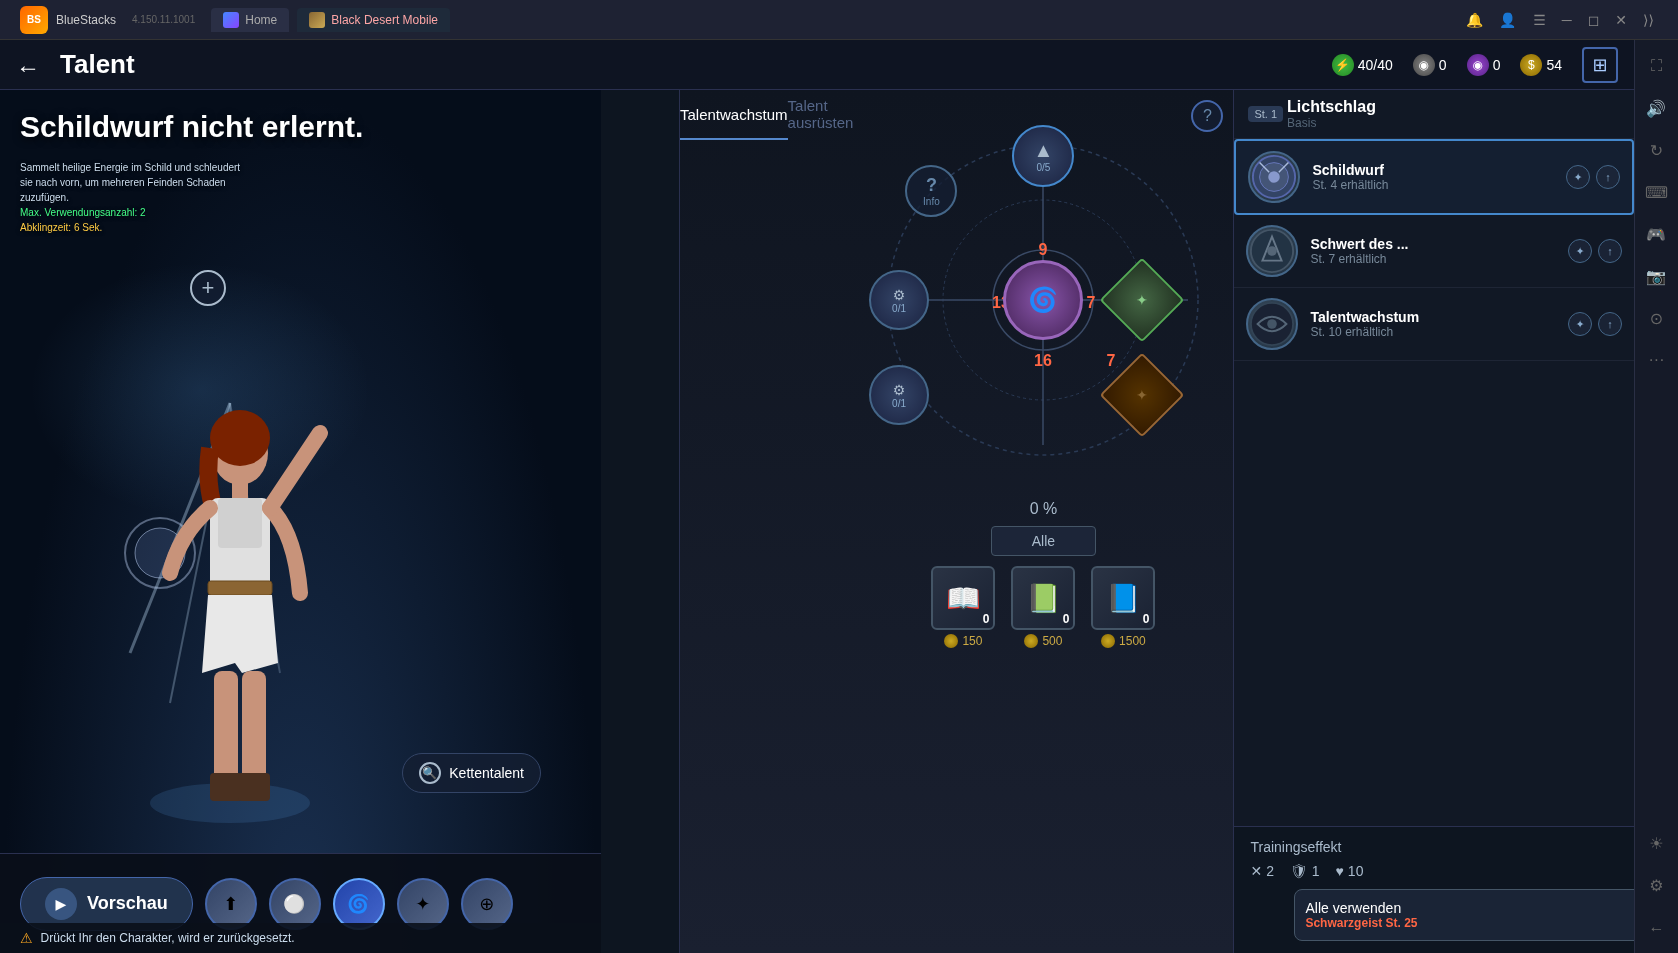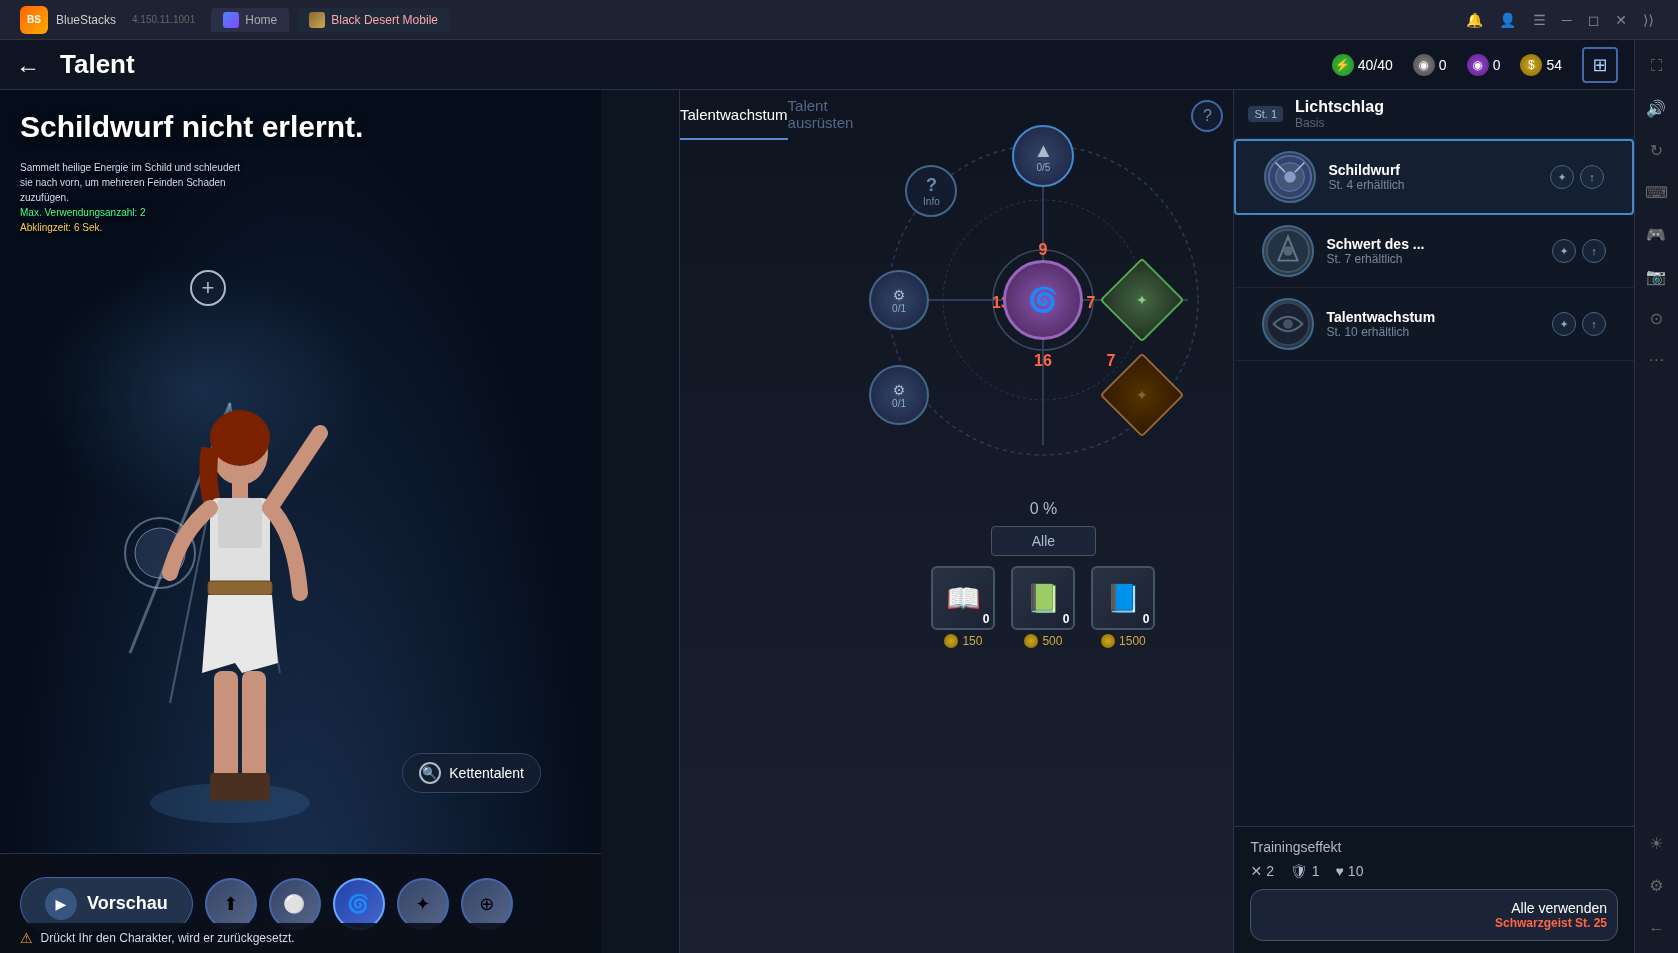--- a/index.html
+++ b/index.html
@@ -405,21 +405,21 @@
     
     .skill-list-panel {
       flex: 1;
       background: #111825;
       display: flex;
       flex-direction: column;
     }
     .skill-item {
       display: flex;
       align-items: center;
-      padding: 10px 28px;
+      padding: 10px 12px;
       gap: 12px;
       border-bottom: 1px solid #1e2535;
       cursor: pointer;
     }
     .skill-item.selected {
       border: 2px solid #4488cc;
       border-radius: 4px;
       background: rgba(30,50,80,0.3);
     }
     .skill-icon {
@@ -446,21 +446,21 @@
       border-radius: 50%;
       border: 1px solid #446688;
       background: rgba(30,40,60,0.7);
       display: flex; align-items: center; justify-content: center;
       font-size: 11px; color: #88aacc; cursor: pointer;
     }
     .lichtschlag-header {
       padding: 8px 14px;
       display: flex; align-items: center;
       border-bottom: 1px solid #1e2535;
-      gap: 12px;
+      gap: 4px;
     }
     .level-badge {
       background: #2a3a55;
       border-radius: 4px;
       padding: 2px 6px;
       font-size: 11px; color: #aabbcc;
     }
     .lichtschlag-title {
       font-size: 16px; font-weight: bold; color: white;
     }
@@ -484,23 +484,24 @@
     .training-stat {
       display: flex; align-items: center; gap: 4px;
       font-size: 14px; color: #aabbcc;
     }
     .stat-icon { font-size: 14px; }
     .apply-btn {
       margin-top: 10px;
       width: 100%;
       background: rgba(30,40,60,0.8);
       border: 1px solid #445566;
-      border-radius: 13px;
+      border-radius: 8px;
       padding: 10px;
-      text-align: right;
+      text-align: left;
+      margin-left: 44px;
     }
     .apply-btn-title {
       font-size: 14px; color: white;
     }
     .apply-btn-sub {
       font-size: 12px; color: #ff6644; font-weight: bold;
     }
 
     
     .tree-svg {

